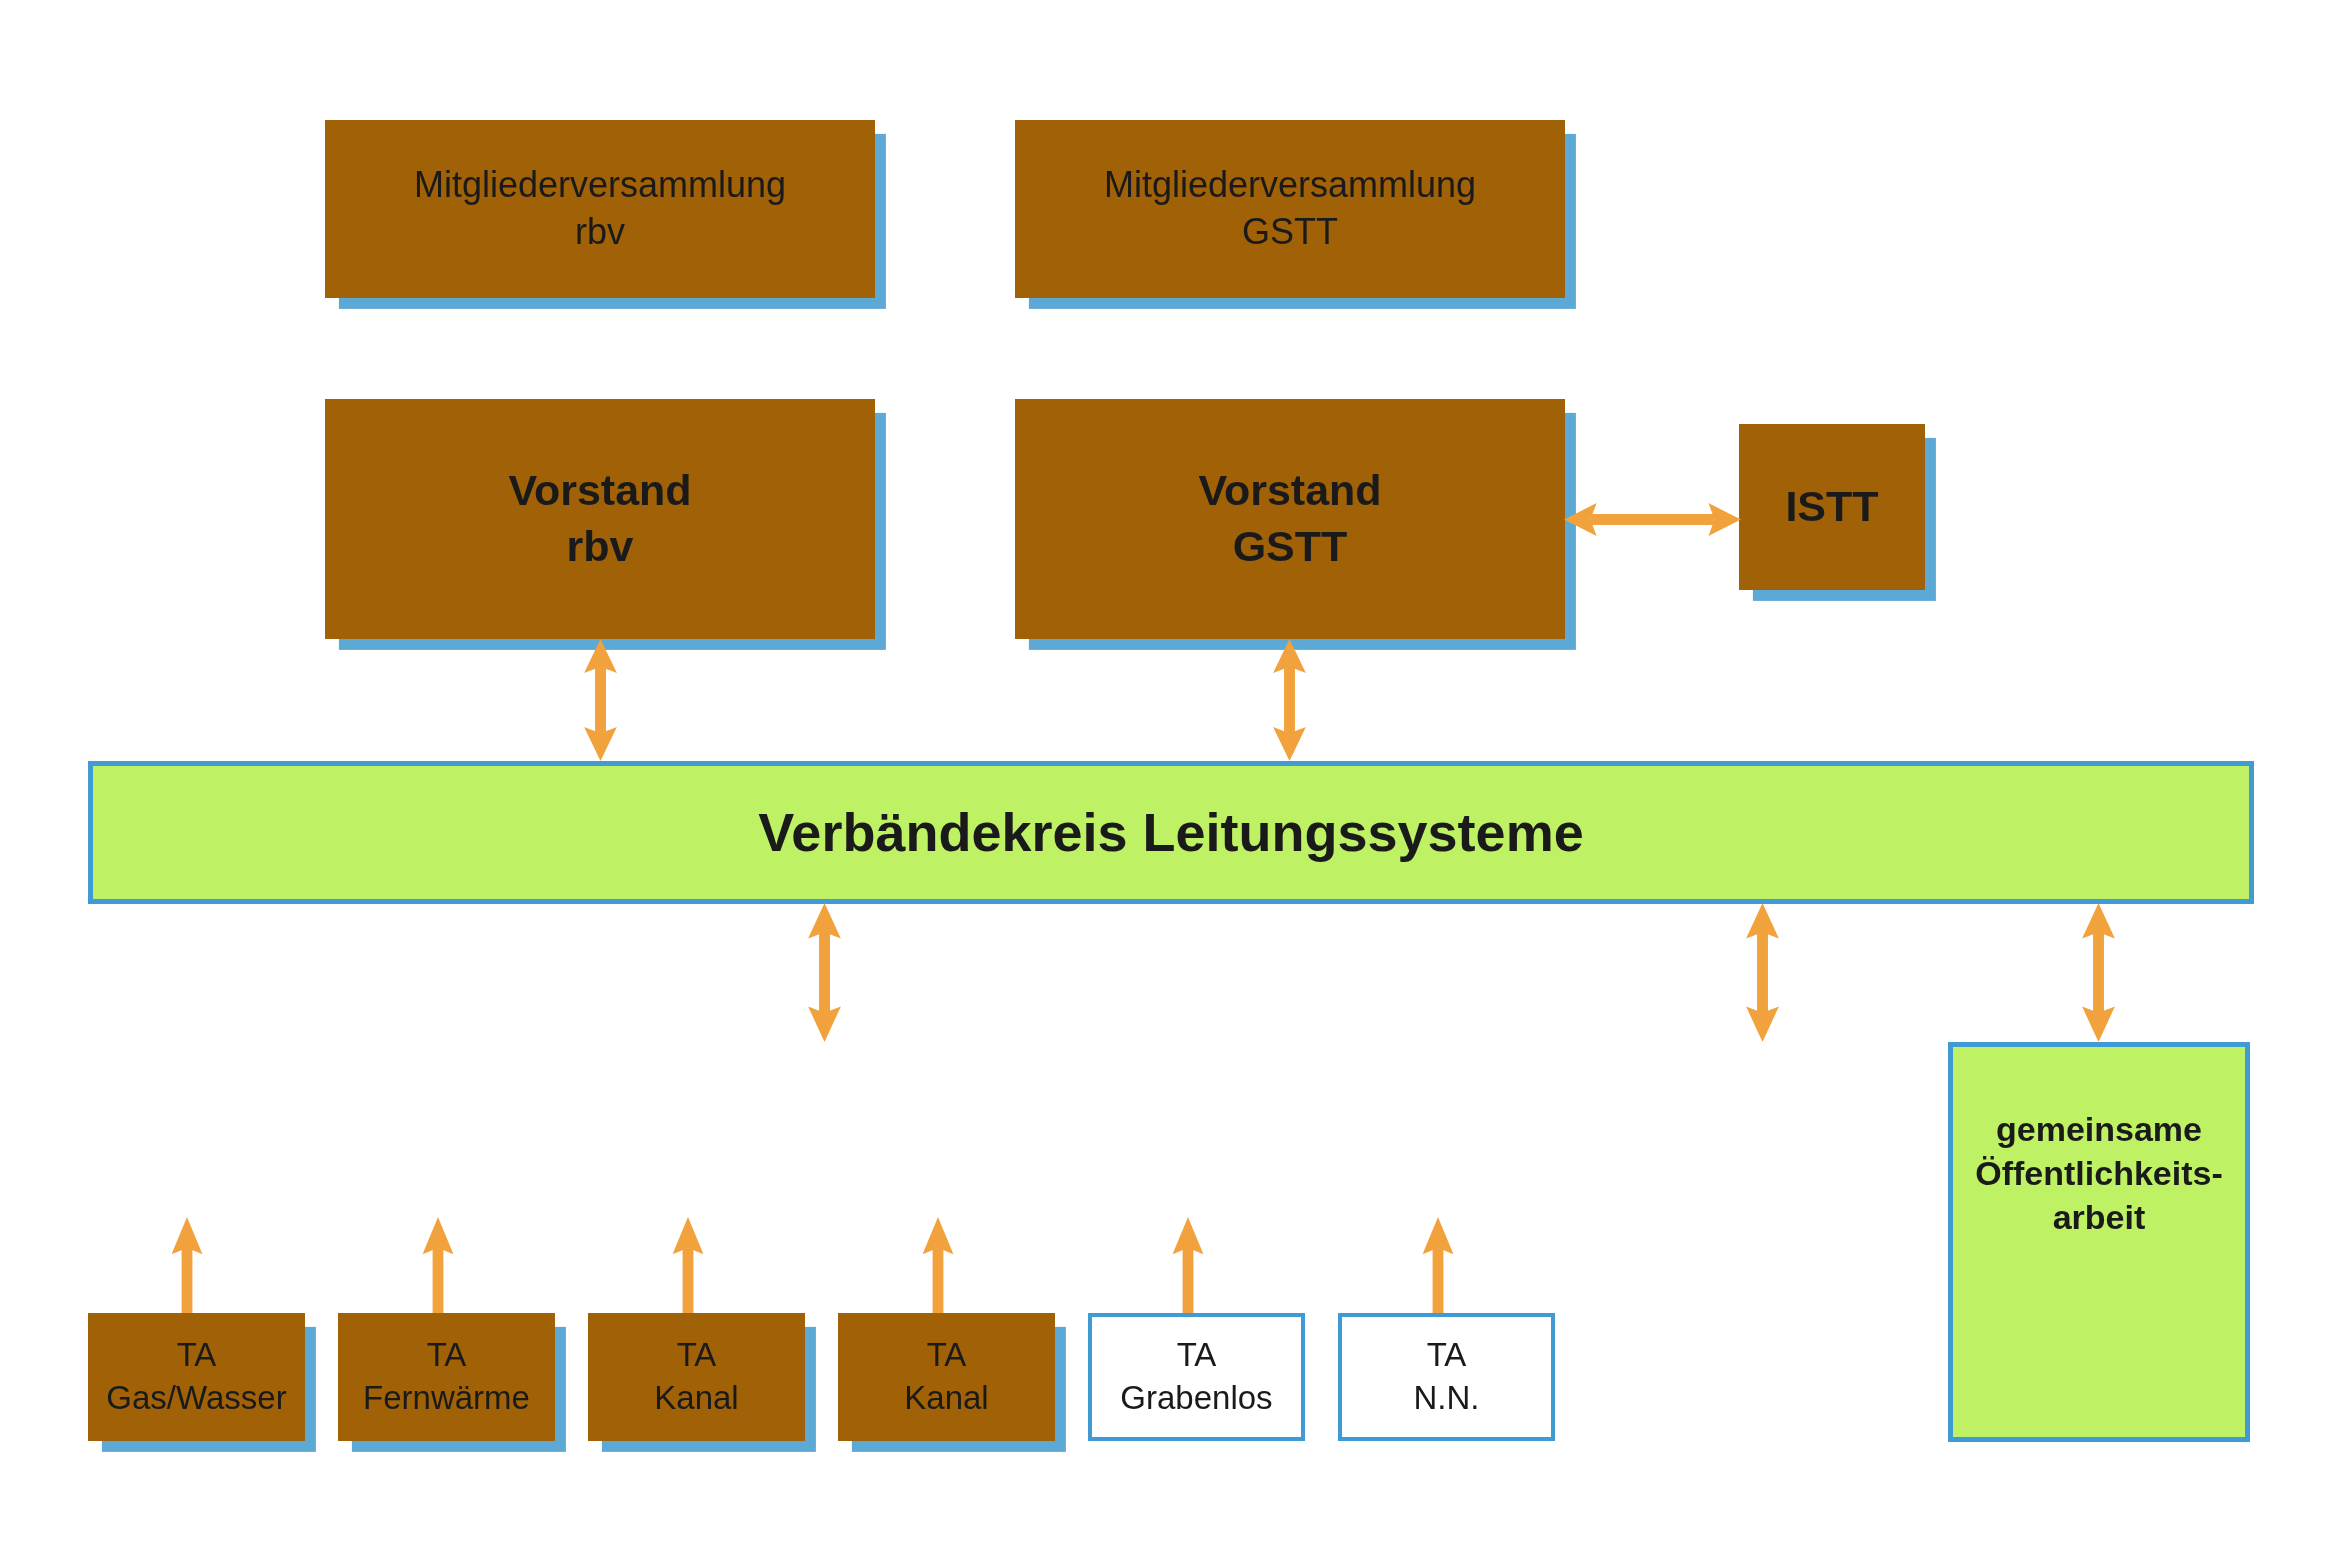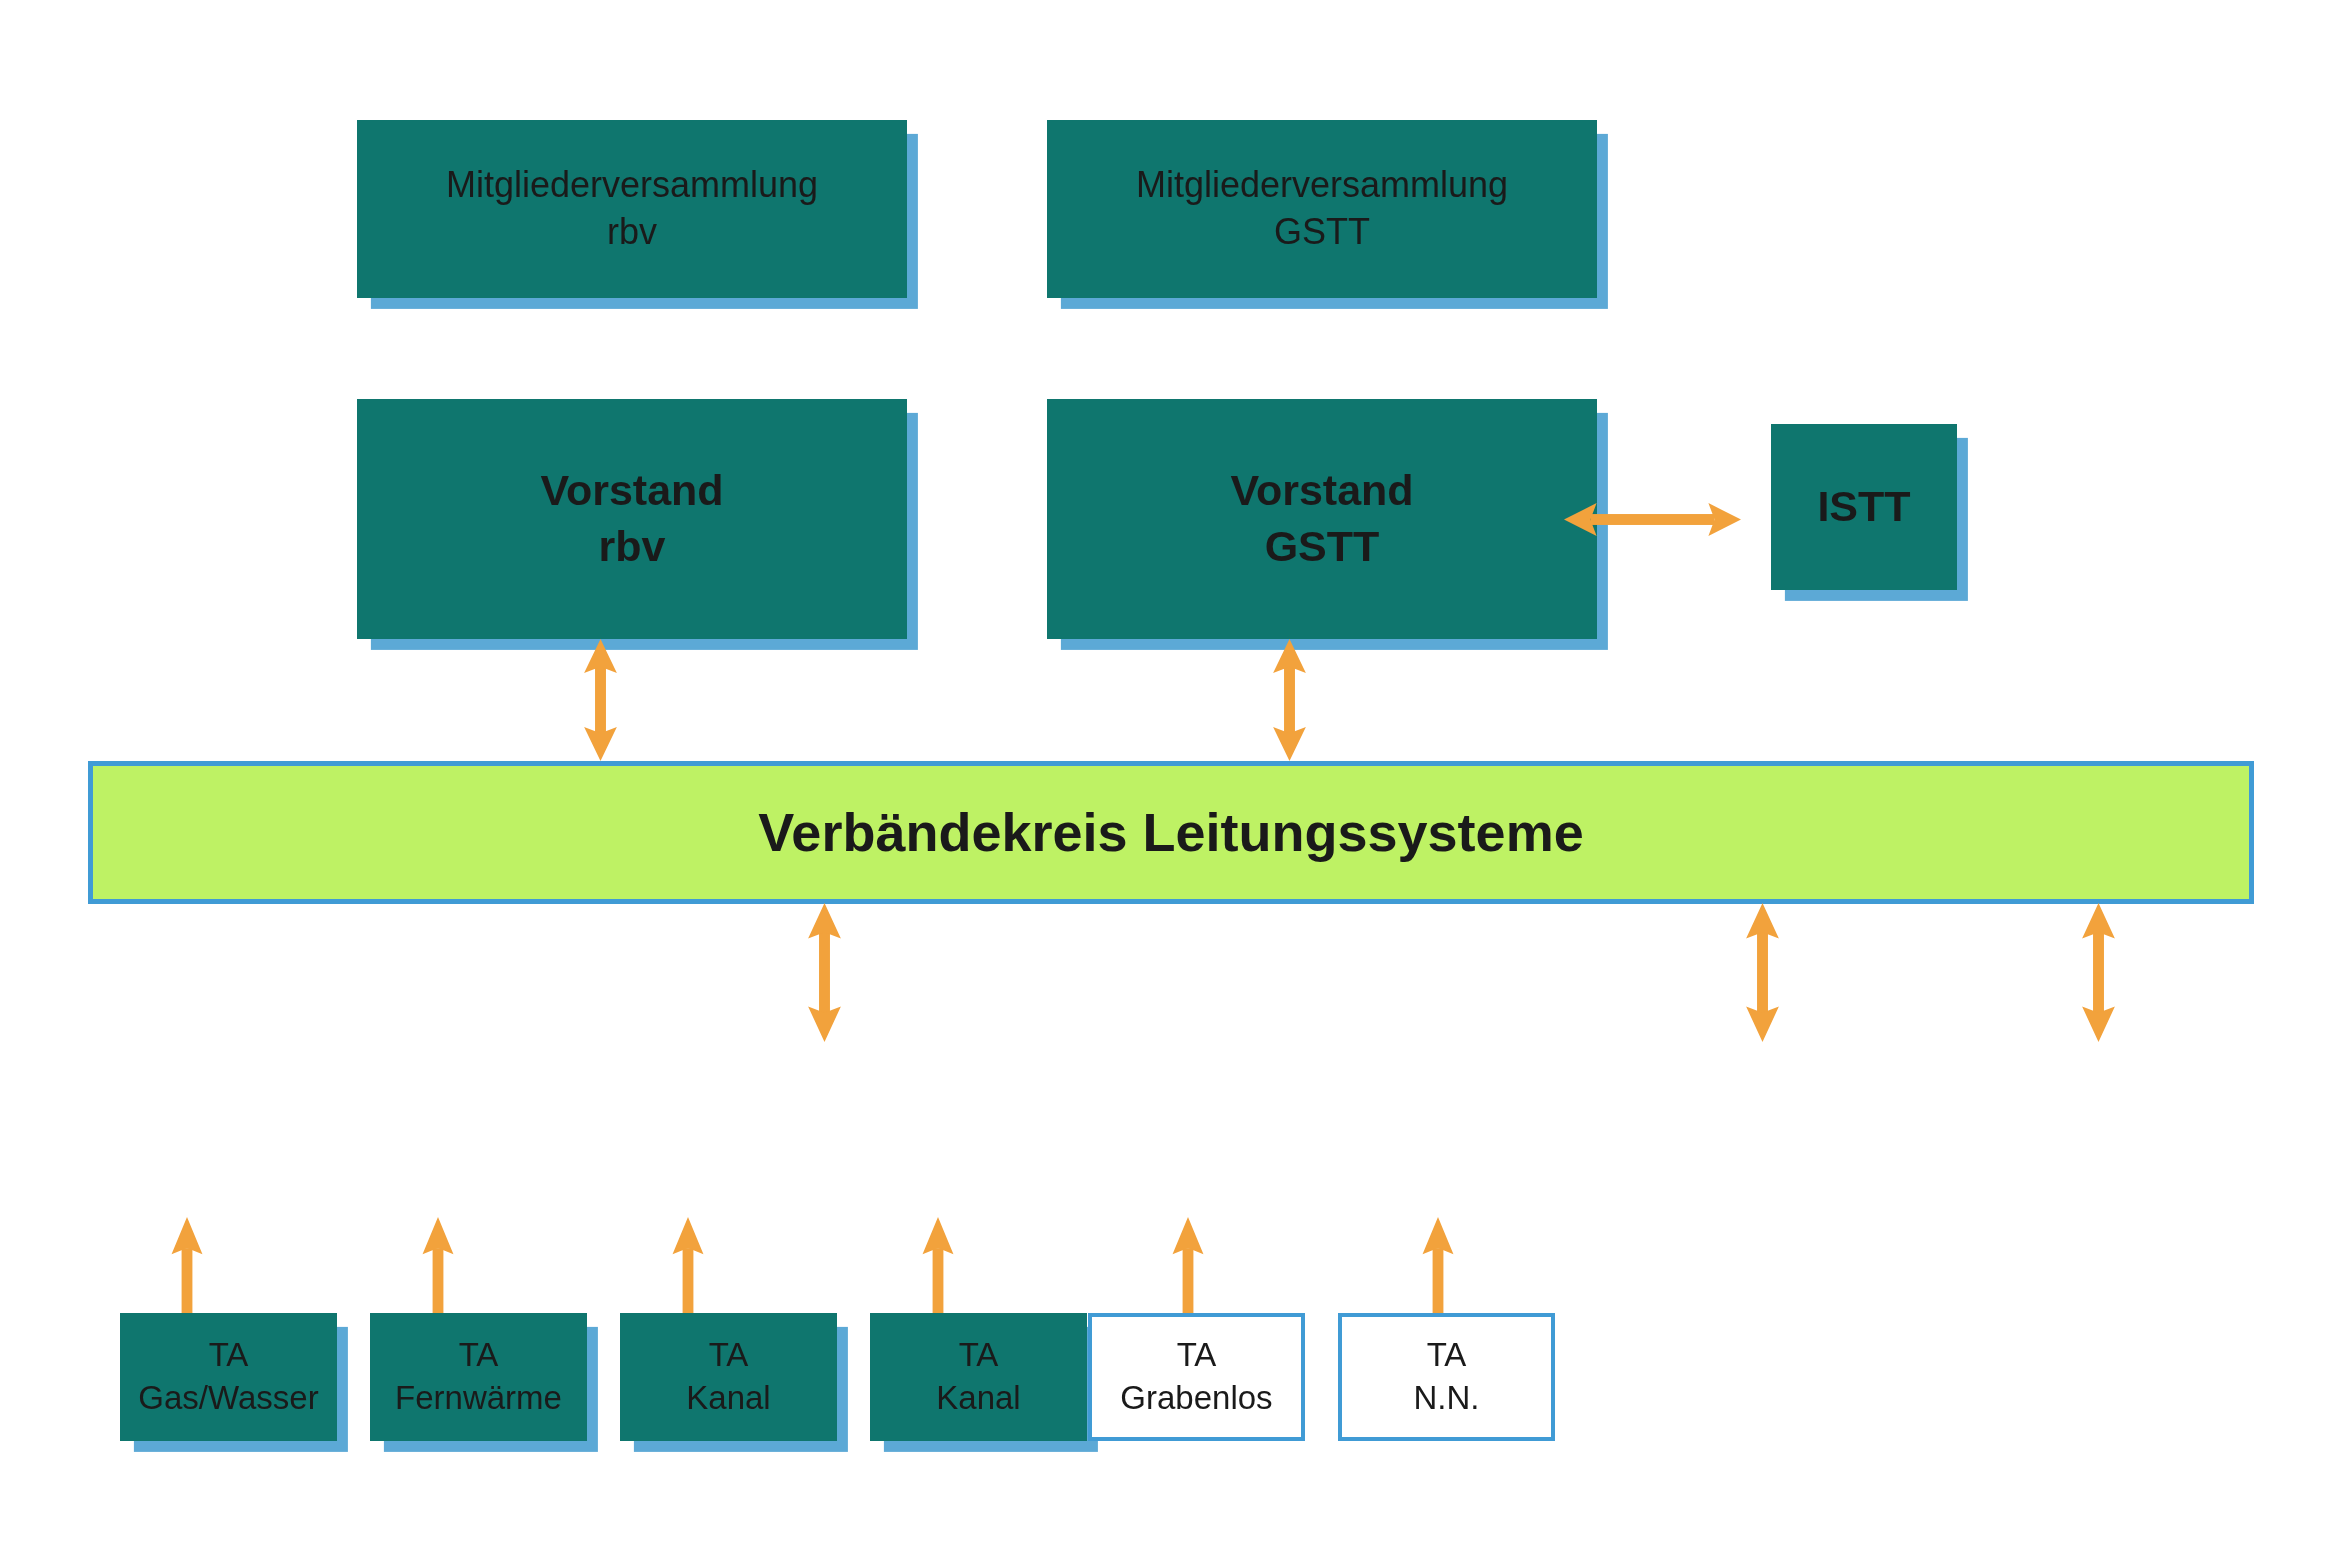--- a/index.html
+++ b/index.html
@@ -22,23 +22,22 @@
     display:flex;
     align-items:center;
     justify-content:center;
     text-align:center;
     color:#1a1a1a;
     line-height:1.30;
   }
   .node .lbl{display:block;width:100%;padding:0 7.7px;}
   
   .fill{
-    background:#0f766e;
+    background:#a16207;
     box-shadow:12.4px 12.4px 0 -1.5px #5CA9D6;
-    margin-left:32px;
   }
   
   .outline{
     background:#bef264;
     border:5.4px solid #409BD5;
   }
   .outline-thin{
     background:#ffffff;
     border:4.6px solid #409BD5;
   }
@@ -143,20 +142,27 @@
       <g fill="#F2A23C">
         <rect x="18" y="32" width="14" height="116"></rect>
         <polygon points="25,0 4,46 25,38 46,46"></polygon>
         <polygon points="25,180 4,134 25,142 46,134"></polygon>
       </g>
     </svg>
   </div>
 
 
 
+  <div class="node outline bold" style="left:1948px;top:1042px;width:302px;height:400px;font-size:34px;align-items:flex-start;">
+    <span class="lbl" style="margin-top:60px;">
+      <span>gemeinsame</span><br>
+      <span>Öffentlichkeits-</span><br>
+      <span>arbeit</span>
+    </span>
+  </div>
 
   <div class="arrow" style="left:170px;top:1217px;width:34px;height:98px;">
     <svg viewBox="0 0 44 126" preserveAspectRatio="none" aria-hidden="true">
       <g fill="#F2A23C">
         <rect x="15" y="40" width="14" height="86"></rect>
         <polygon points="22,0 2,48 22,40 42,48"></polygon>
       </g>
     </svg>
   </div>
   <div class="arrow" style="left:421px;top:1217px;width:34px;height:98px;">

